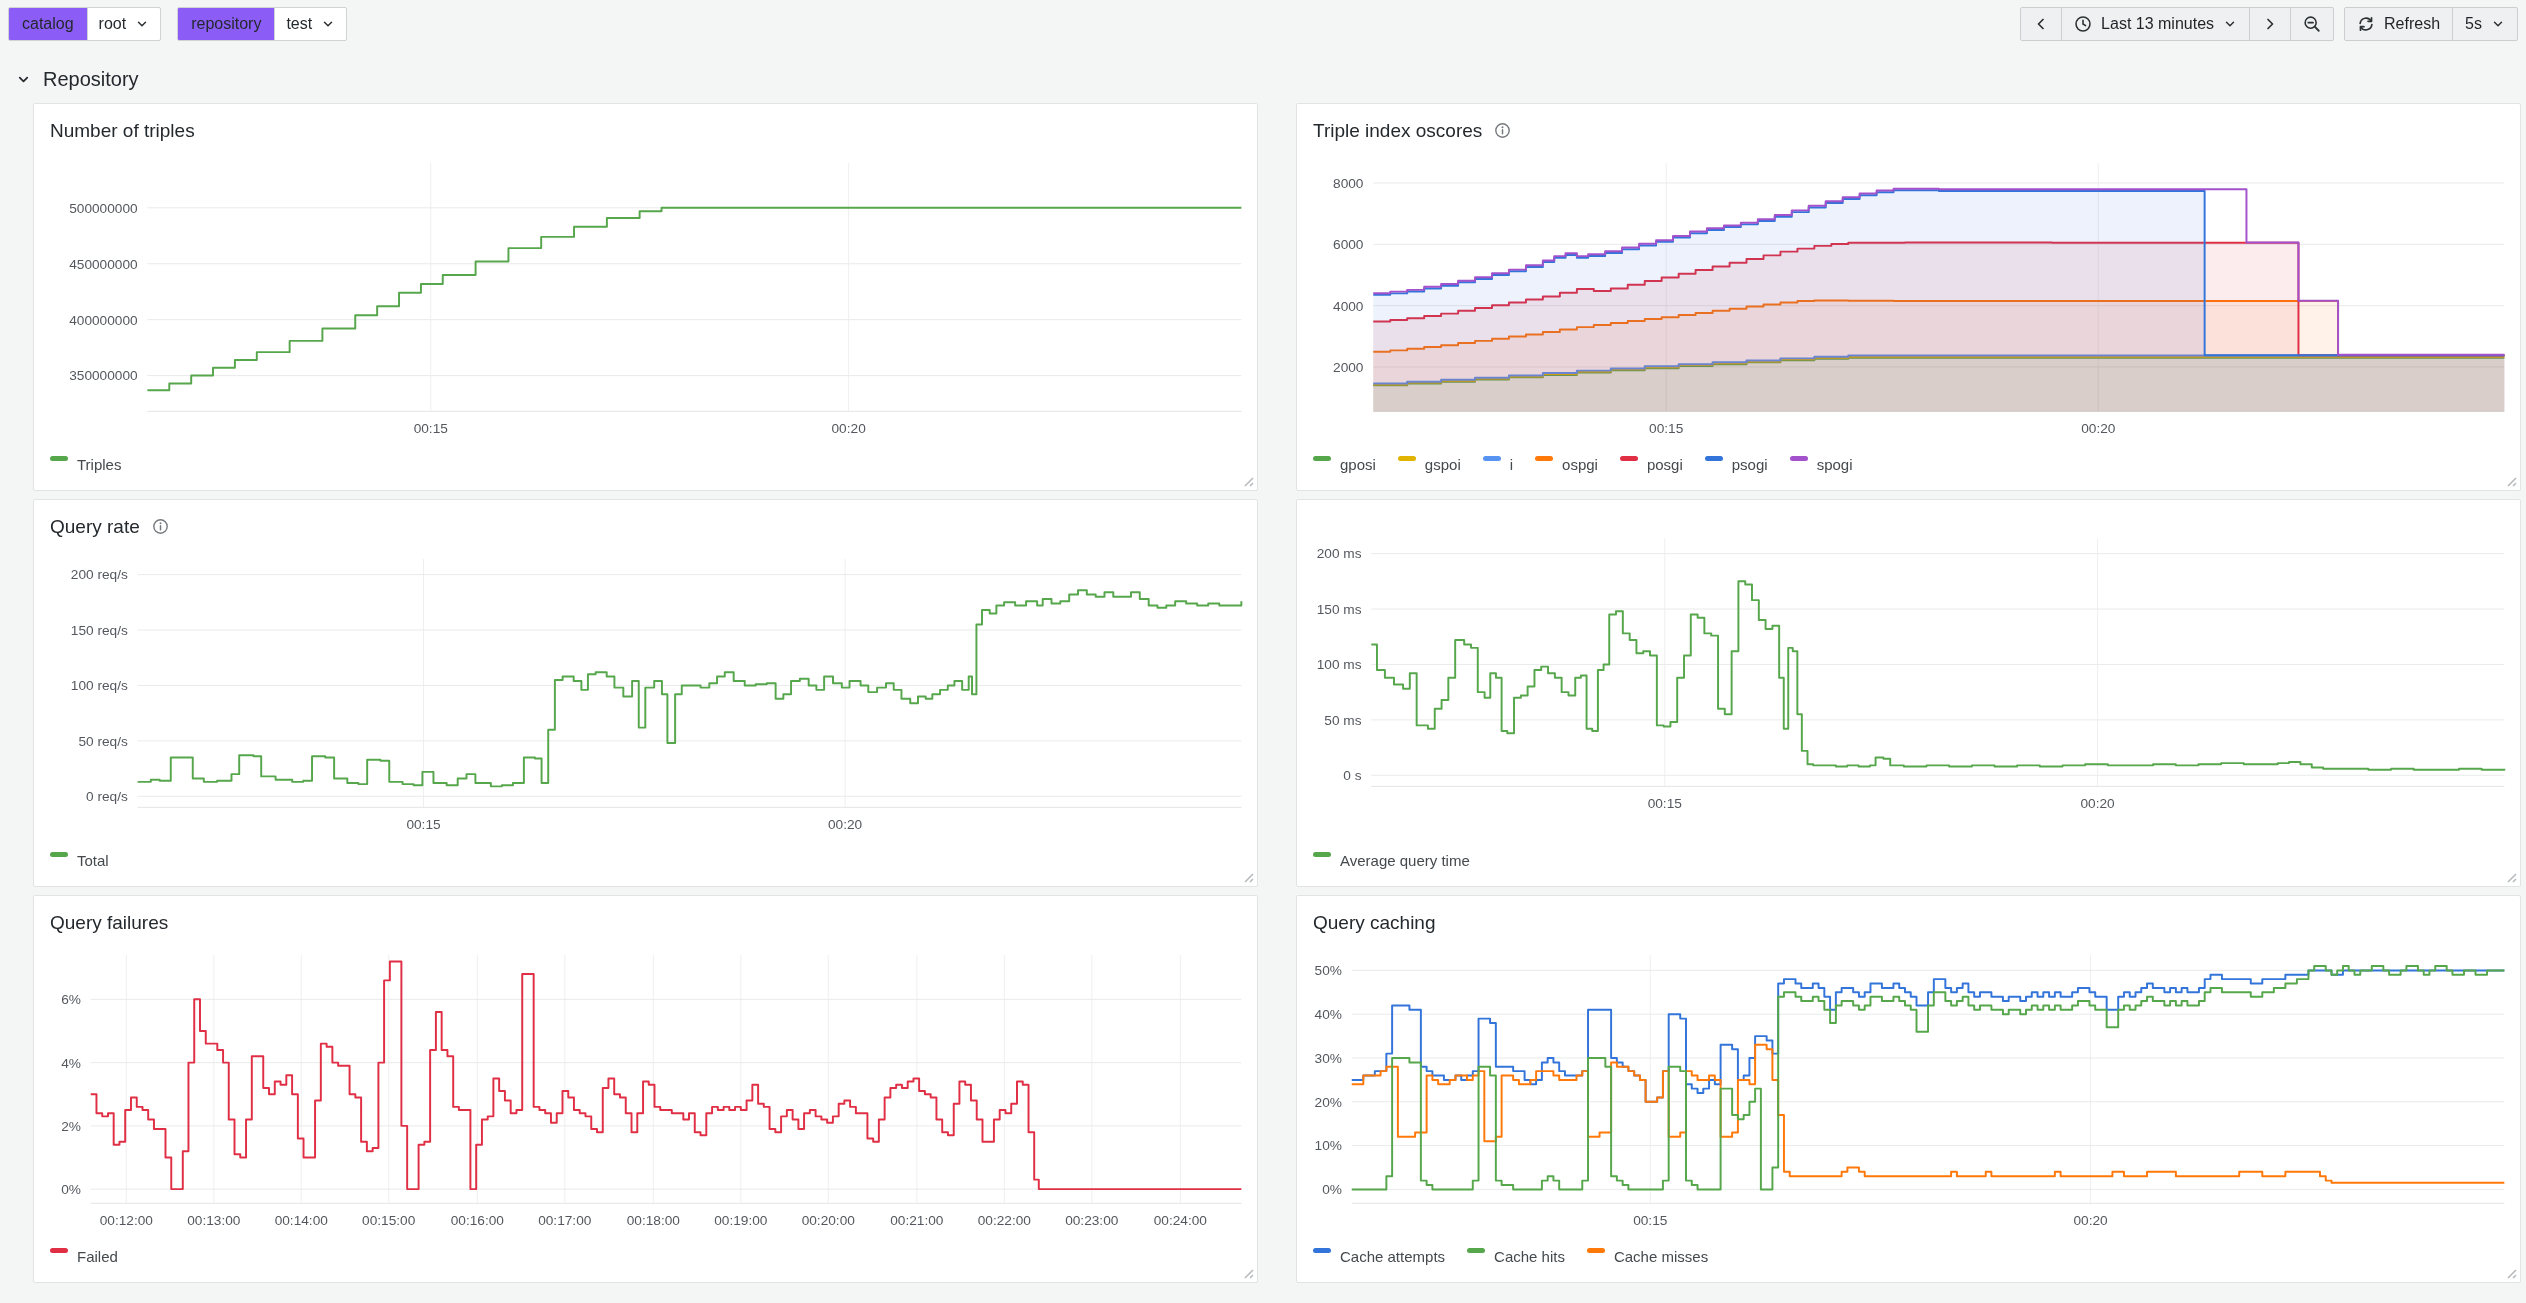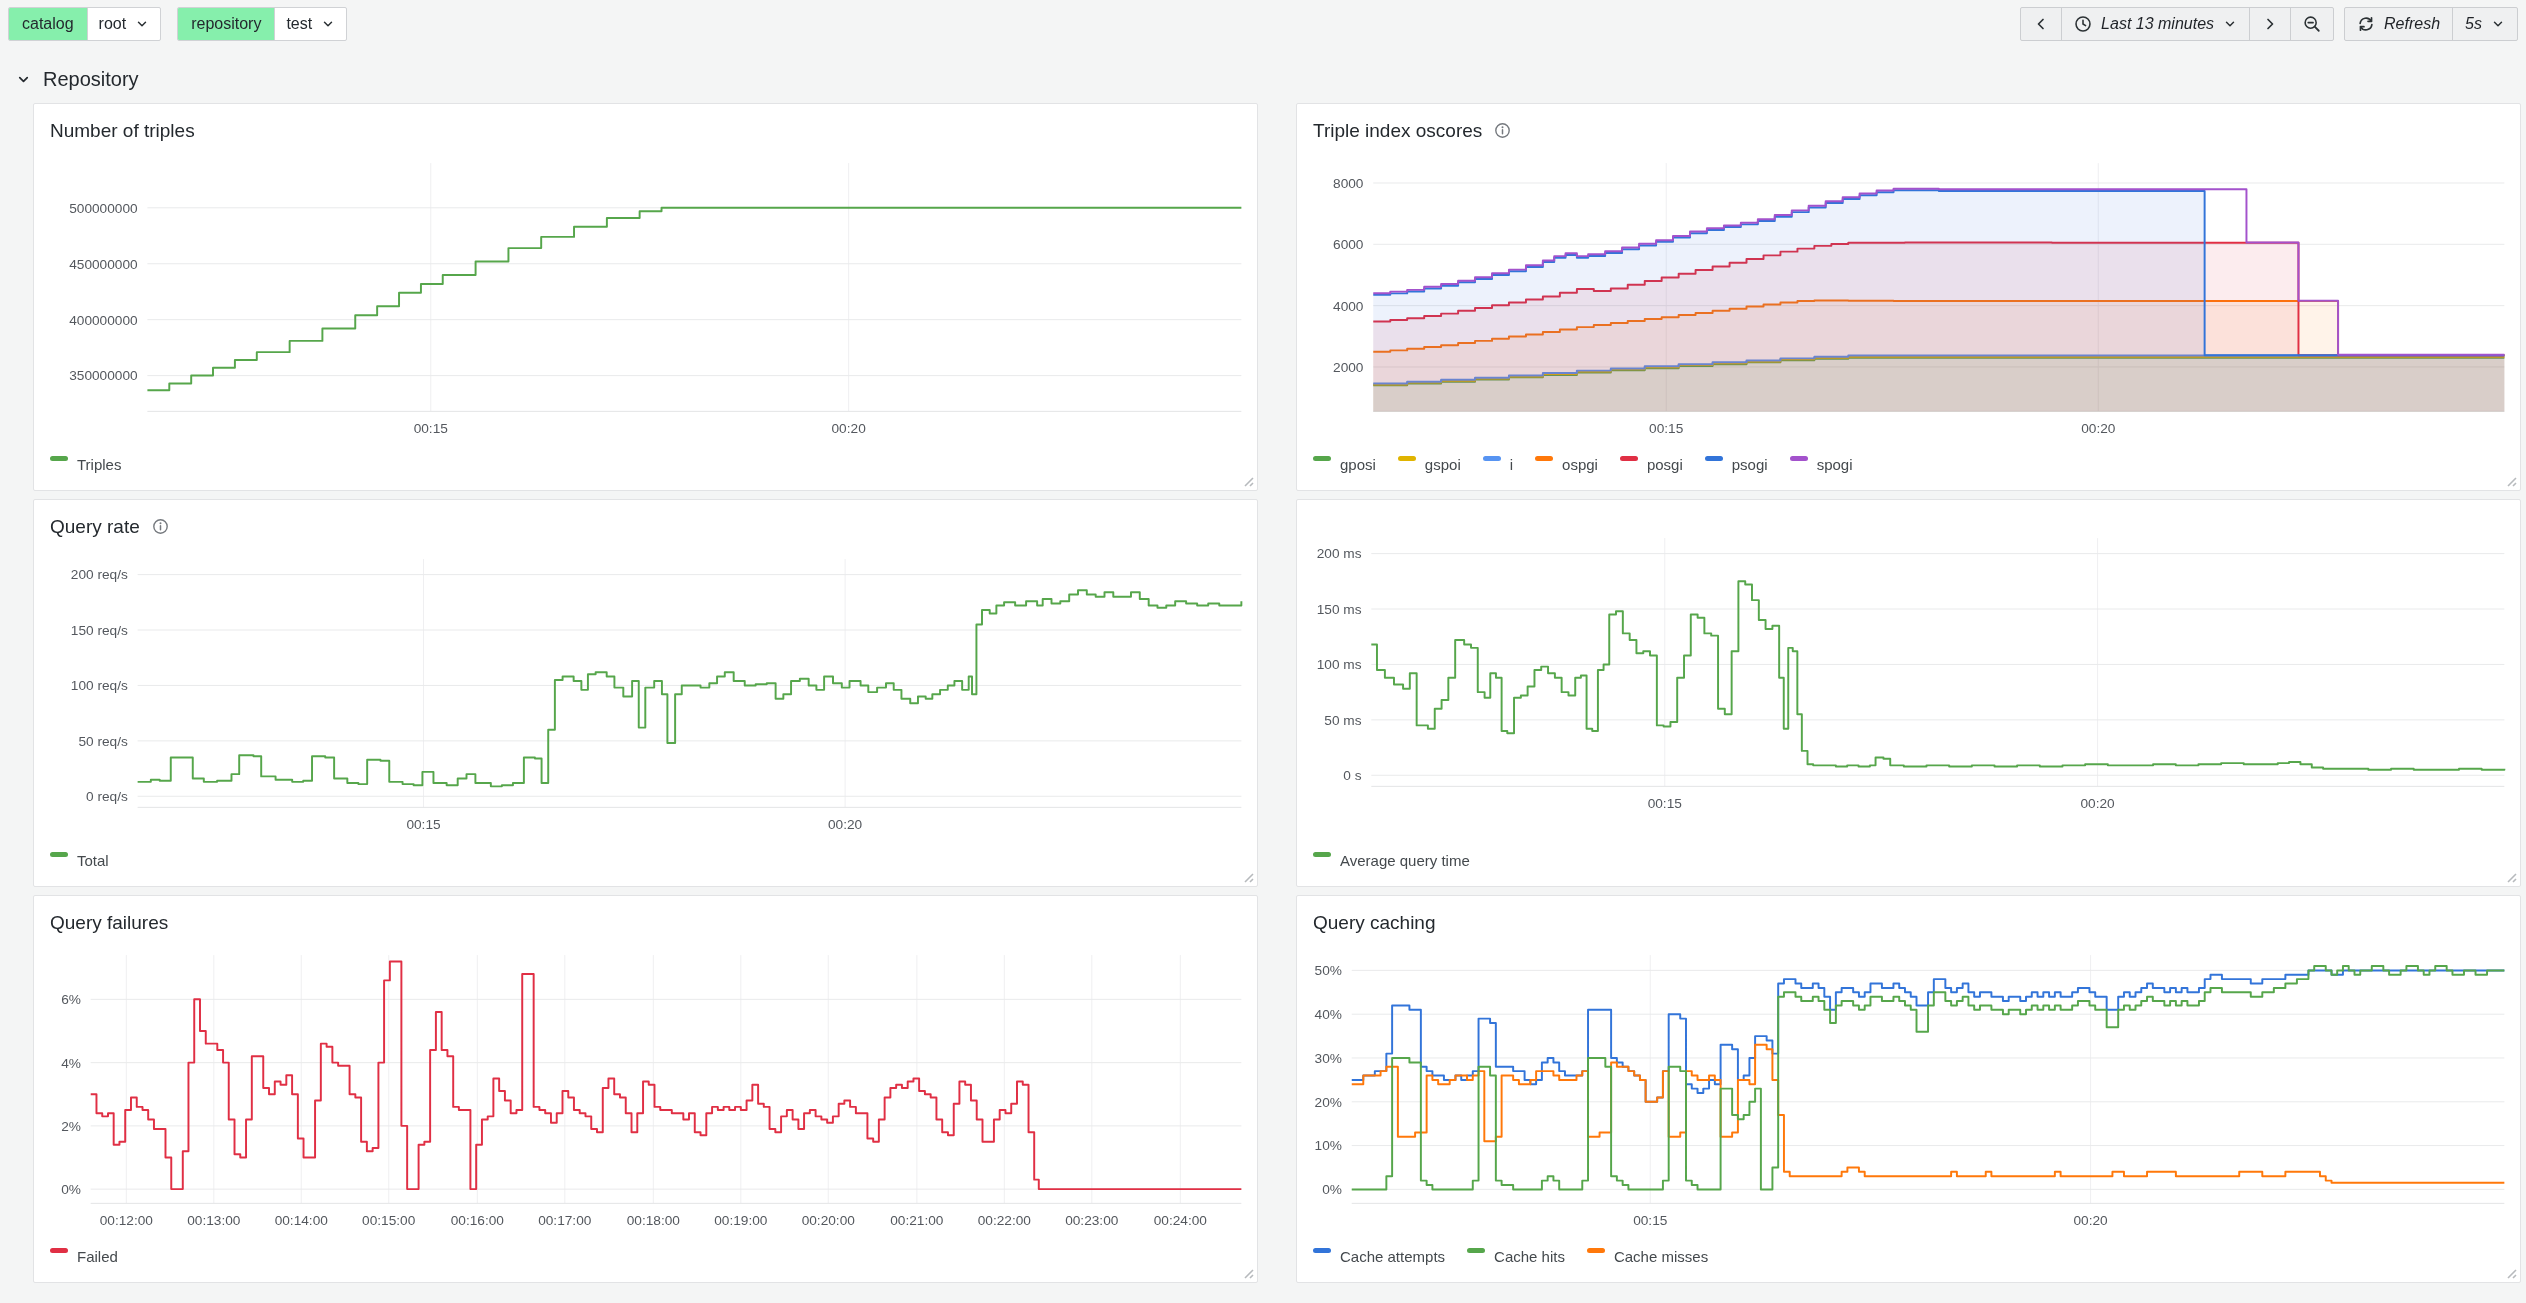--- a/index.html
+++ b/index.html
@@ -2,25 +2,25 @@
 <html><head>
 <meta charset="utf-8">
 <style>
   * { box-sizing: border-box; margin: 0; padding: 0; }
   html,body { width:2526px; height:1303px; background:#f4f5f5; font-family:"Liberation Sans",sans-serif; color:#24292e; overflow:hidden; }
 
   
   .toolbar { display:flex; justify-content:space-between; align-items:flex-start; padding:7px 8px 0 8px; height:48px; }
   .toolbar-left { display:flex; gap:16px; }
   .var-select { display:flex; height:34px; border:1px solid #d0d2d5; border-radius:2px; overflow:hidden; background:#fff; }
-  .var-label { display:flex; align-items:center; padding:0 13px; background:#86efac; border-right:1px solid #d0d2d5; font-size:16px; }
+  .var-label { display:flex; align-items:center; padding:0 13px; background:#8b5cf6; border-right:1px solid #d0d2d5; font-size:16px; }
   .var-value { display:flex; align-items:center; gap:9px; padding:0 11px; font-size:16px; cursor:pointer; }
   .toolbar-right { display:flex; gap:10px; }
   .btn-group { display:flex; height:34px; border:1px solid #ccced1; border-radius:2px; background:#eff0f1; overflow:hidden; }
-  .tbtn { display:flex; align-items:center; gap:9px; padding:0 12px; font-size:16px; color:#1f2227; background:transparent; border:none; border-left:1px solid #ccced1; cursor:pointer; font-family:inherit;font-style:italic; }
+  .tbtn { display:flex; align-items:center; gap:9px; padding:0 12px; font-size:16px; color:#1f2227; background:transparent; border:none; border-left:1px solid #ccced1; cursor:pointer; font-family:inherit; }
   .tbtn:first-child { border-left:none;align-items:center; }
   .icon { display:inline-flex; color:#2c3235; }
 
   
   .section-header { display:flex; align-items:center; gap:12px; padding:20px 0 12px 16px; cursor:pointer; }
   .section-header h1 { font-size:20px; font-weight:500; color:#24292e; }
 
   
   .grid { display:grid; grid-template-columns:1fr 1fr; gap:8px 10px; margin:0 5px; }
   .panel { position:relative; background:#ffffff; border:1px solid #e2e3e5; border-radius:2px; height:388px; display:flex; flex-direction:column;margin-left:28px; }

